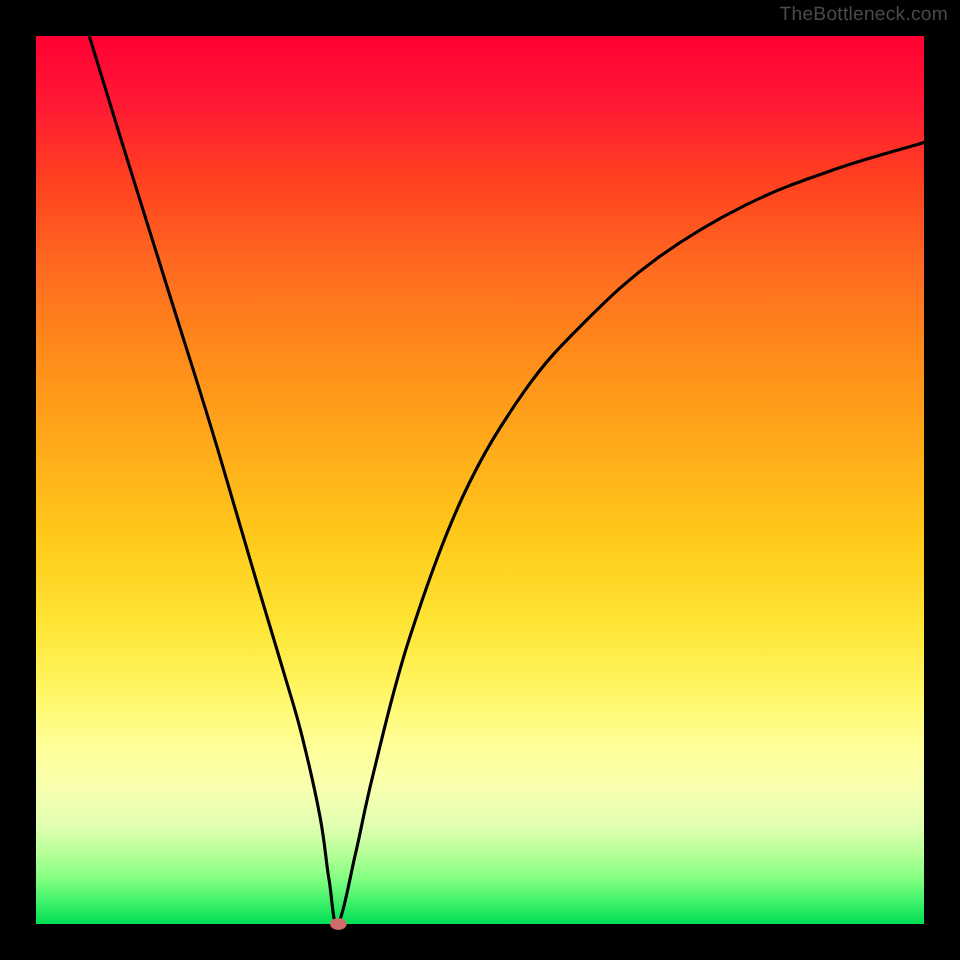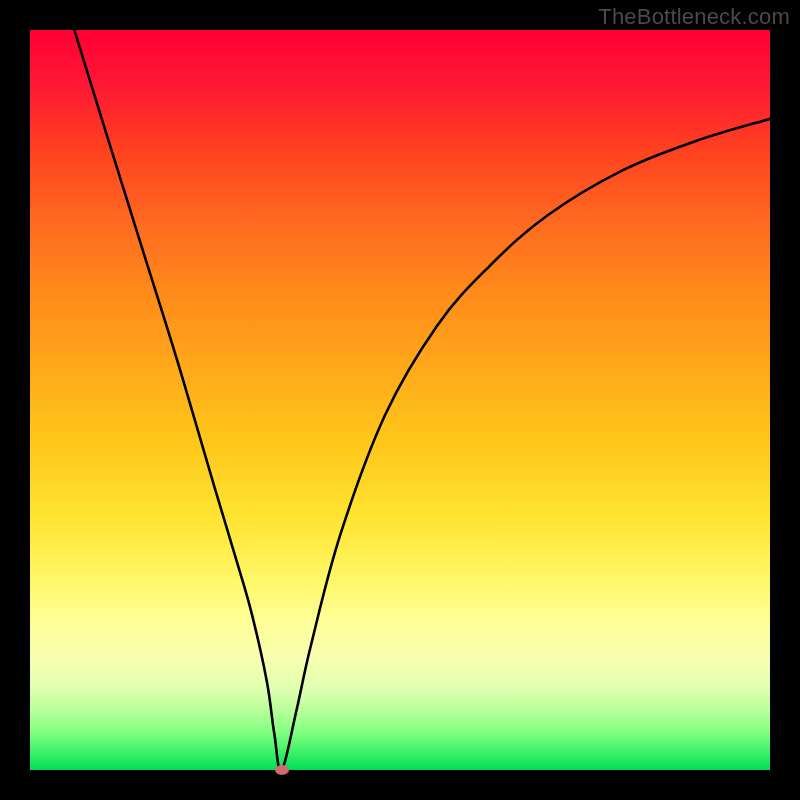--- a/index.html
+++ b/index.html
@@ -34,21 +34,21 @@
       #80ff80 95%,
       #33ee66 98%,
       #00dd55 100%
     );
   }
   .watermark {
     position: absolute;
     top: 4px;
     right: 10px;
     color: #4a4a4a;
-    font-size: 22px;
+    font-size: 16px;
     letter-spacing: 0.2px;
     font-weight: 500;
   }
   svg.curve {
     position: absolute;
     left: 30px;
     top: 30px;
     width: 740px;
     height: 740px;
     pointer-events: none;

